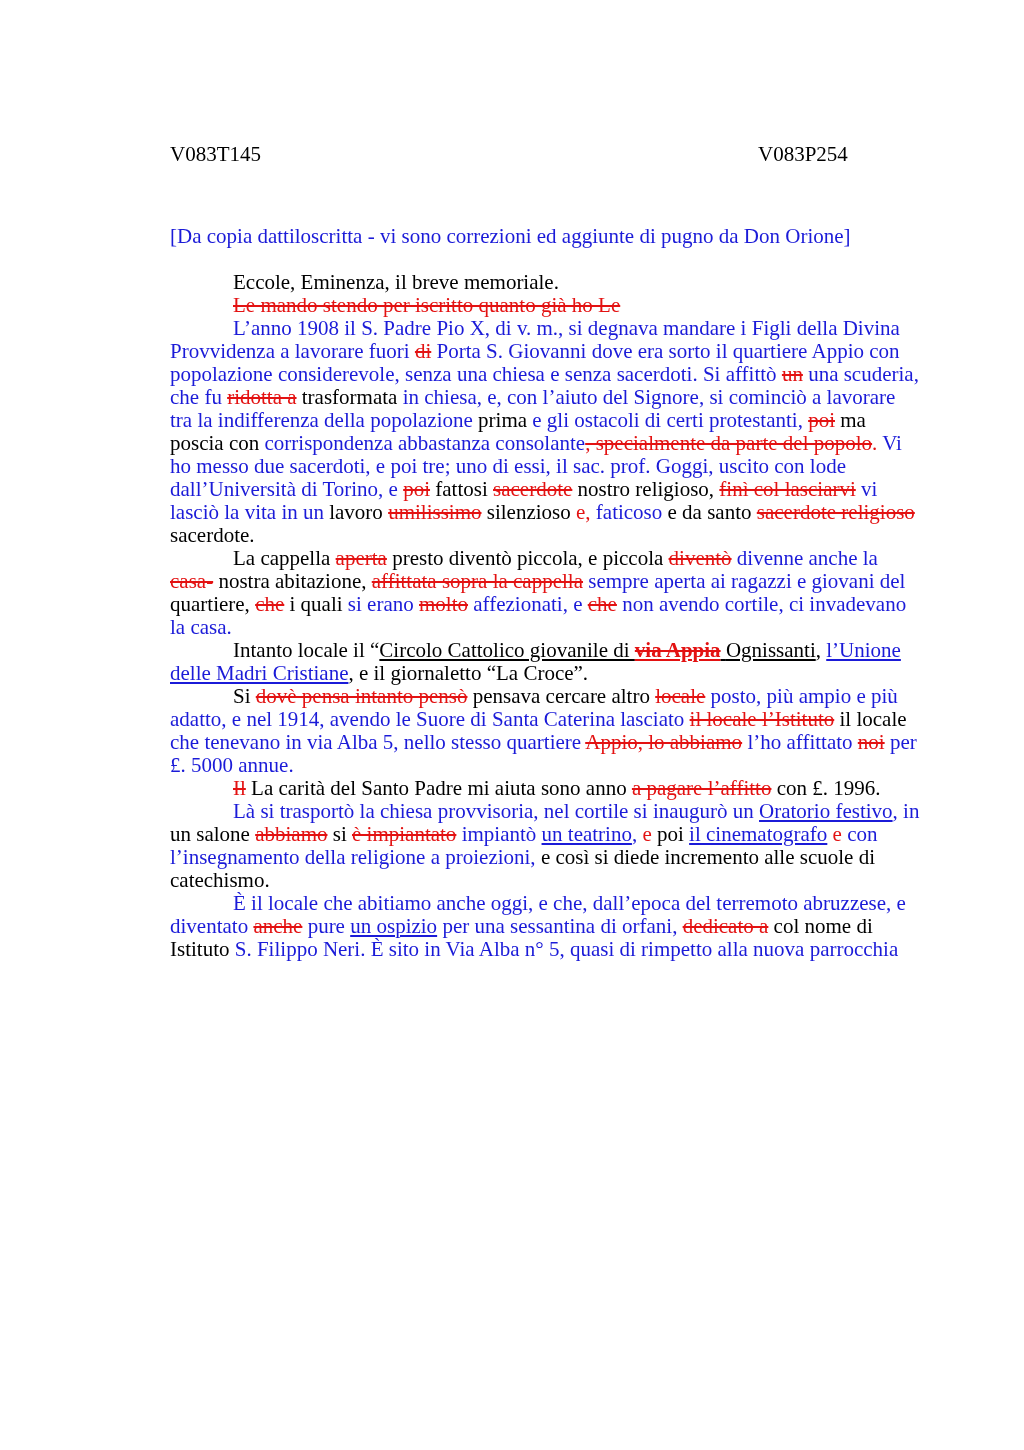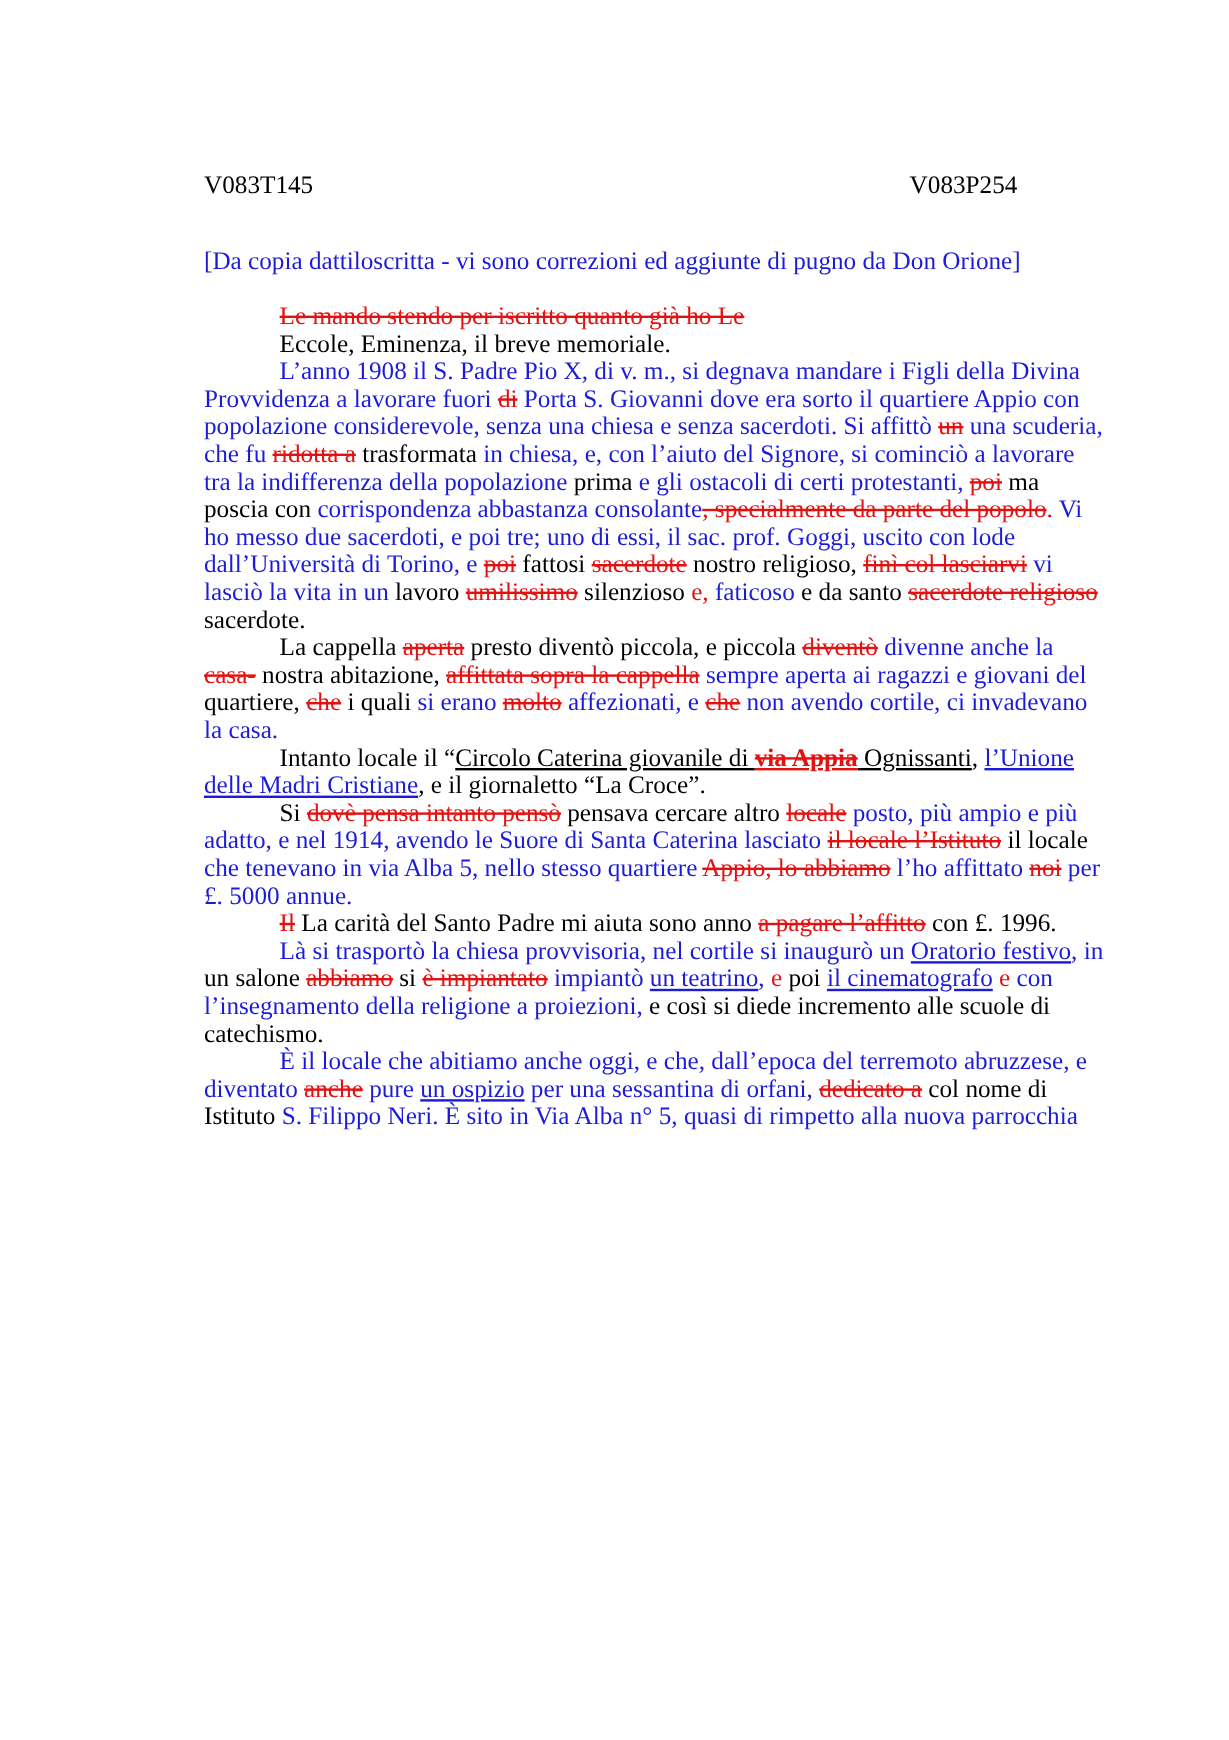--- a/index.html
+++ b/index.html
@@ -21,21 +21,21 @@
     left:170px; top:143px;
     width:752px;
     font-size:21px;
     line-height:23px;
     color:var(--ink-black);
     text-align:left;
   }
   .header-row{position:relative;height:23px;}
   .ref-left{position:absolute;left:0;top:0;}
   .ref-right{position:absolute;left:588px;top:0;text-align:center;}
-  .note{margin-top:40px;color:var(--ink-blue);}
+  .note{margin-top:59px;color:var(--ink-blue);}
   .salutation{margin-top:27px;text-indent:63px;}
   .letter-body{margin-top:23px;}
   .para{margin:0;}
   .para.indent{text-indent:63px;}
   
   .seg-k{color:var(--ink-black);}
   .seg-b{color:var(--ink-blue);}
   .seg-r{color:var(--ink-red);}
   .seg-rs{color:var(--ink-red);text-decoration:line-through;}
   .seg-rsu{color:var(--ink-red);text-decoration:underline line-through;font-weight:bold;}
@@ -45,23 +45,23 @@
 </head>
 <body>
 
 <div class="page">
   <div class="header-row">
     <span class="ref-left">V083T145</span>
     <span class="ref-right">V083P254</span>
   </div>
   <div class="note">[Da copia dattiloscritta - vi sono correzioni ed aggiunte di pugno da Don Orione]</div>
   <div class="letter-body" id="letter-body">
+      <div class="para indent"><span class="seg-k">Eccole, Eminenza, il breve memoriale.</span></div>
       <div class="para indent"><span class="seg-rs">Le mando stendo per iscritto quanto già ho Le</span></div>
-      <div class="para indent"><span class="seg-k">Eccole, Eminenza, il breve memoriale.</span></div>
       <div class="para indent"><span class="seg-b">L’anno 1908 il S. Padre Pio X, di v. m., si degnava mandare i Figli della Divina Provvidenza a lavorare fuori </span><span class="seg-rs">di</span><span class="seg-b"> Porta S. Giovanni dove era sorto il quartiere Appio con popolazione considerevole, senza una chiesa e senza sacerdoti. Si affittò </span><span class="seg-rs">un</span><span class="seg-b"> una scuderia, che fu </span><span class="seg-rs">ridotta a</span><span class="seg-k"> trasformata </span><span class="seg-b">in chiesa, e, con l’aiuto del Signore, si cominciò a lavorare tra la indifferenza della popolazione </span><span class="seg-k">prima</span><span class="seg-b"> e gli ostacoli di certi protestanti, </span><span class="seg-rs">poi</span><span class="seg-k"> ma poscia con </span><span class="seg-b">corrispondenza abbastanza consolante</span><span class="seg-rs">, specialmente da parte del popolo</span><span class="seg-r">.</span><span class="seg-b"> Vi ho messo due sacerdoti, e poi tre; uno di essi, il sac. prof. Goggi, uscito con lode dall’Università di Torino, e </span><span class="seg-rs">poi</span><span class="seg-k"> fattosi </span><span class="seg-rs">sacerdote</span><span class="seg-k"> nostro religioso, </span><span class="seg-rs">finì col lasciarvi</span><span class="seg-b"> vi lasciò la vita in un </span><span class="seg-k">lavoro </span><span class="seg-rs">umilissimo</span><span class="seg-k"> silenzioso </span><span class="seg-r">e,</span><span class="seg-b"> faticoso </span><span class="seg-k">e da santo </span><span class="seg-rs">sacerdote religioso</span><span class="seg-k"> sacerdote.</span></div>
       <div class="para indent"><span class="seg-k">La cappella </span><span class="seg-rs">aperta</span><span class="seg-k"> presto diventò piccola, e piccola </span><span class="seg-rs">diventò</span><span class="seg-b"> divenne anche la </span><span class="seg-rs">casa-</span><span class="seg-k"> nostra abitazione, </span><span class="seg-rs">affittata sopra la cappella</span><span class="seg-b"> sempre aperta ai ragazzi e giovani del </span><span class="seg-k">quartiere, </span><span class="seg-rs">che</span><span class="seg-k"> i quali </span><span class="seg-b">si erano </span><span class="seg-rs">molto</span><span class="seg-b"> affezionati, e </span><span class="seg-rs">che</span><span class="seg-b"> non avendo cortile, ci invadevano la casa.</span></div>
-      <div class="para indent"><span class="seg-k">Intanto locale il “</span><span class="seg-ku">Circolo Caterina giovanile di </span><span class="seg-rsu">via Appia</span><span class="seg-ku"> </span><span class="seg-ku">Ognissanti</span><span class="seg-k">, </span><span class="seg-bu">l’Unione delle Madri Cristiane</span><span class="seg-k">, e il giornaletto “La Croce”.</span></div>
+      <div class="para indent"><span class="seg-k">Intanto locale il “</span><span class="seg-ku">Circolo Cattolico giovanile di </span><span class="seg-rsu">via Appia</span><span class="seg-ku"> </span><span class="seg-ku">Ognissanti</span><span class="seg-k">, </span><span class="seg-bu">l’Unione delle Madri Cristiane</span><span class="seg-k">, e il giornaletto “La Croce”.</span></div>
       <div class="para indent"><span class="seg-k">Si </span><span class="seg-rs">dovè pensa intanto pensò</span><span class="seg-k"> pensava cercare altro </span><span class="seg-rs">locale</span><span class="seg-b"> posto, più ampio e più adatto, e nel 1914, avendo le Suore di Santa Caterina lasciato </span><span class="seg-rs">il locale l’Istituto</span><span class="seg-k"> il locale </span><span class="seg-b">che tenevano in via Alba 5, nello stesso quartiere </span><span class="seg-rs">Appio, lo abbiamo</span><span class="seg-b"> l’ho affittato </span><span class="seg-rs">noi</span><span class="seg-b"> per £. 5000 annue.</span></div>
       <div class="para indent"><span class="seg-rs">Il</span><span class="seg-k"> La carità del Santo Padre mi aiuta sono anno </span><span class="seg-rs">a pagare l’affitto</span><span class="seg-k"> con £. 1996.</span></div>
       <div class="para indent"><span class="seg-b">Là si trasportò la chiesa provvisoria, nel cortile si inaugurò un </span><span class="seg-bu">Oratorio festivo</span><span class="seg-b">, in </span><span class="seg-k">un salone </span><span class="seg-rs">abbiamo</span><span class="seg-k"> si </span><span class="seg-rs">è impiantato</span><span class="seg-b"> impiantò </span><span class="seg-bu">un teatrino</span><span class="seg-b">, </span><span class="seg-r">e</span><span class="seg-k"> poi </span><span class="seg-bu">il cinematografo</span><span class="seg-b"> </span><span class="seg-r">e</span><span class="seg-b"> con l’insegnamento della religione a proiezioni, </span><span class="seg-k">e così si diede incremento alle scuole di catechismo.</span></div>
       <div class="para indent"><span class="seg-b">È il locale che abitiamo anche oggi, e che, dall’epoca del terremoto abruzzese, e diventato </span><span class="seg-rs">anche</span><span class="seg-b"> pure </span><span class="seg-bu">un ospizio</span><span class="seg-b"> per una sessantina di orfani, </span><span class="seg-rs">dedicato a</span><span class="seg-k"> col nome di Istituto </span><span class="seg-b">S. Filippo Neri. È sito in Via Alba n° 5, quasi di rimpetto alla nuova parrocchia</span></div>
     </div>
 </div>
 
 </body></html>

